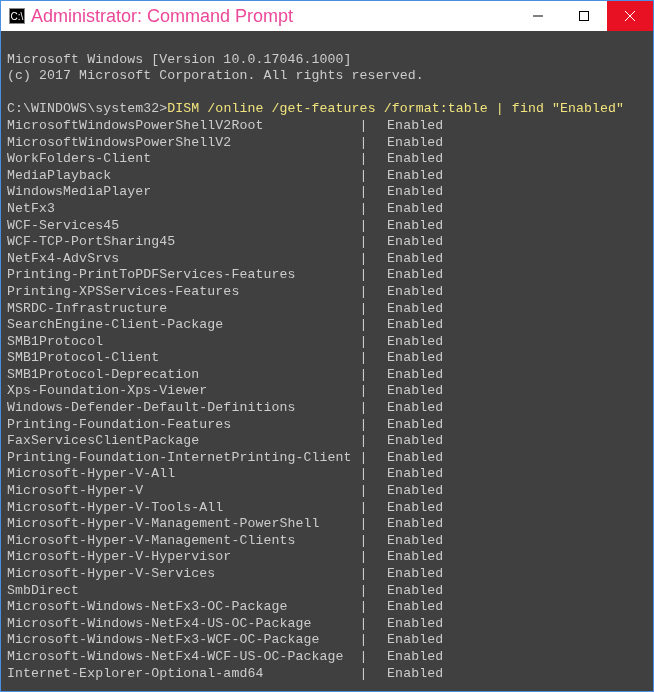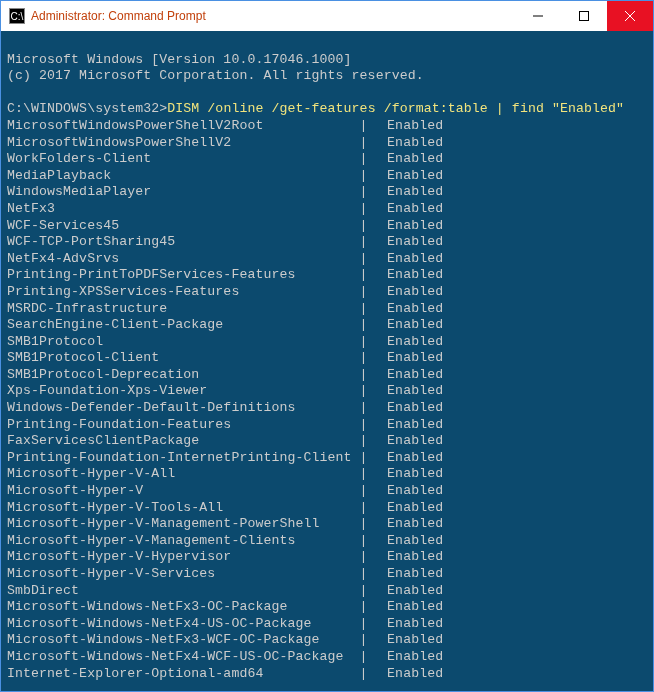--- a/index.html
+++ b/index.html
@@ -34,42 +34,42 @@
       align-items: center;
       justify-content: center;
       font-size: 10px;
       background: #000;
       color: #fff;
       font-family: sans-serif;
       border: 1px solid #888;
     }
     .titlebar-title {
       font-family: 'Segoe UI', sans-serif;
-      font-size: 12px;
-      color: #c2410c;
+      font-size: 18px;
+      color: #ec4899;
       flex: 1;
     }
     .win-controls {
       display: flex;
       height: 100%;
     }
     .win-btn {
       width: 46px;
       height: 100%;
       display: flex;
       align-items: center;
       justify-content: center;
       background: #fff;
     }
     .win-btn.close { background: #e81123; }
     .win-btn svg { width: 10px; height: 10px; }
     .win-btn.close svg { stroke: #fff; }
     .terminal {
       flex: 1;
-      background: #0c4a6e;
+      background: #404040;
       padding: 4px 6px;
       font-size: 13.2px;
       line-height: 16.6px;
       color: #ccc;
       white-space: pre;
       overflow: hidden;
       position: relative;
       letter-spacing: 0.1px;
     }
     .prompt { color: #ccc; }

